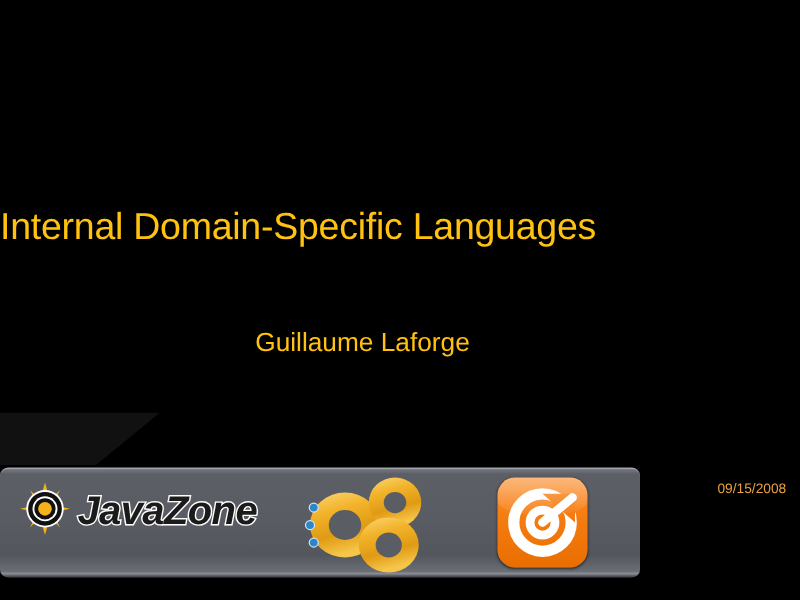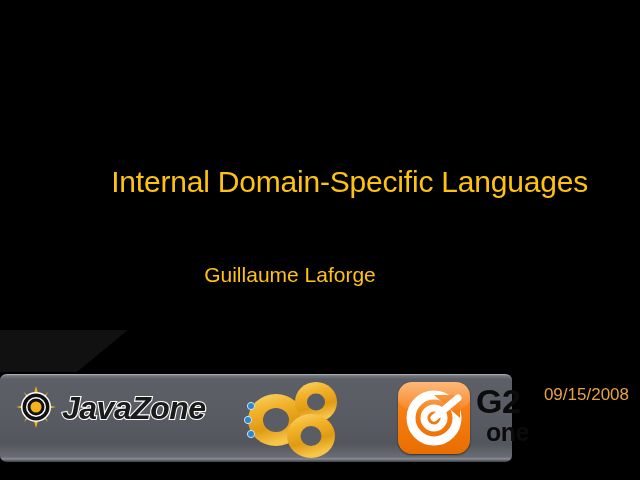--- a/index.html
+++ b/index.html
@@ -17,21 +17,21 @@
     background: #000000;
     overflow: hidden;
   }
 
   
   #title-block {
     position: absolute;
     left: 0;
     top: 163px;
     width: 588px;
-    text-align: right;
+    text-align: left;
   }
   .title-line {
     display: block;
     color: #FFC20E;
     font-size: 30px;
     line-height: 37px;
     letter-spacing: -0.2px;
     white-space: nowrap;
   }
   #subtitle {
@@ -173,21 +173,21 @@
     margin-left: 10px;
     letter-spacing: -0.5px;
   }
 
   
   #footer-date {
     position: absolute;
     right: 11px;
     top: 11px;
     color: #E8A33D;
-    font-size: 17px;
+    font-size: 11px;
     white-space: nowrap;
     padding-left: 32px;
   }
 </style>
 </head>
 <body>
 
 <div id="slide">
 
   <div id="deco-wedge"></div>
@@ -249,24 +249,20 @@
           <svg viewBox="0 0 72 72" width="72" height="72">
 
             <path d="M36 12 A24 24 0 1 0 60 36 L36 36 Z" fill="none"></path>
             <circle cx="36" cy="36" r="23" fill="none" stroke="#ffffff" stroke-width="9"></circle>
             <path d="M36 13 L62 13 L62 36 Z" fill="#F57C10"></path>
             <circle cx="36" cy="36" r="10" fill="none" stroke="#ffffff" stroke-width="7"></circle>
             <line x1="36" y1="36" x2="60" y2="16" stroke="#ffffff" stroke-width="7" stroke-linecap="round"></line>
           </svg>
           <div class="gloss"></div>
         </div>
-        <div id="g2one-text">
-          <span class="g2">G2</span>
-          <span class="one">one</span>
-        </div>
       </div>
 
       <div id="footer-date">09/15/2008</div>
 
     </div>
   </div>
 
 </div>
 
 </body></html>

